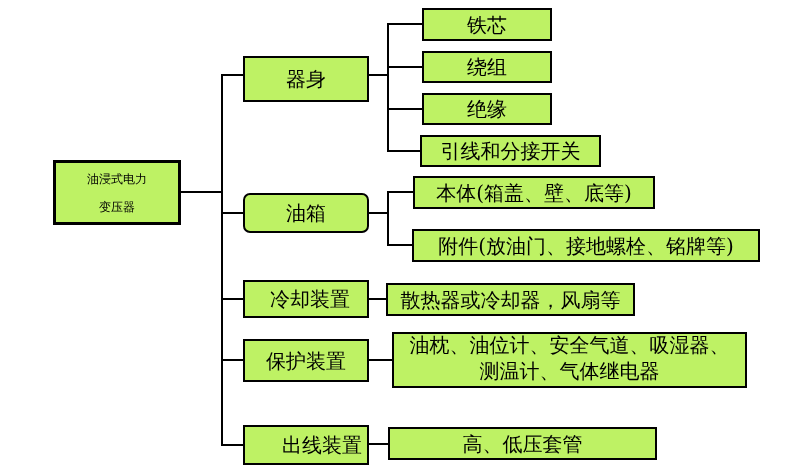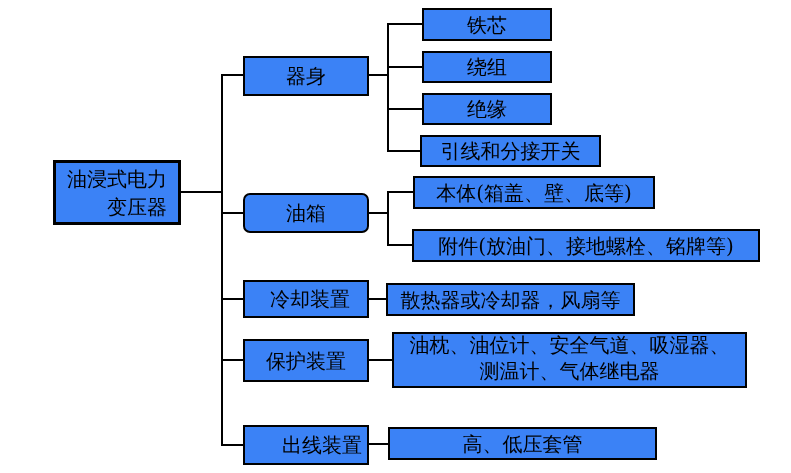--- a/index.html
+++ b/index.html
@@ -12,36 +12,35 @@
     width: 791px;
     height: 473px;
     background: #ffffff;
     font-family: "DejaVu Serif", "Liberation Serif", serif;
     color: #000000;
     overflow: hidden;
   }
   .box {
     position: absolute;
     border: 2px solid #000000;
-    background: #3b82f6;
+    background: #bef264;
     display: flex;
     align-items: center;
     justify-content: center;
     text-align: center;
     box-sizing: border-box;
     font-size: 20px;
     line-height: 26px;
     white-space: nowrap;
   }
   .box.root {
     border-width: 3px;
     white-space: normal;
     line-height: 28px;
-    font-size: 20px;
-    text-align: right;
+    font-size: 12px;
   }
   .box.wrap {
     white-space: normal;
     padding: 0 8px;
     font-family: Liberation Mono, monospace;
   }
   .line {
     position: absolute;
     background: #000000;
   }
@@ -63,21 +62,21 @@
   <div class="line h" style="left:181px; top:191px; width:42px;"></div>
 
   <div class="line v" style="left:221px; top:75px; height:371px;"></div>
 
   <div class="line h" style="left:221px; top:74px; width:24px;"></div>
   <div class="line h" style="left:221px; top:212px; width:24px;"></div>
   <div class="line h" style="left:221px; top:298px; width:24px;"></div>
   <div class="line h" style="left:221px; top:359px; width:24px;"></div>
   <div class="line h" style="left:221px; top:444px; width:24px;"></div>
 
-  <div class="box" style="left:243px; top:56px; width:126px; height:40px;justify-content:center;">
+  <div class="box" style="left:243px; top:56px; width:126px; height:46px;justify-content:center;">
     <span>器身</span>
   </div>
   <div class="box" style="left:243px; top:193px; width:126px; height:40px;border-radius:7px;">
     <span>油箱</span>
   </div>
   <div class="box" style="left:243px; top:280px; width:126px; height:38px;padding-left:8px;">
     <span>冷却装置</span>
   </div>
   <div class="box" style="left:243px; top:339px; width:126px; height:43px;">
     <span>保护装置</span>

